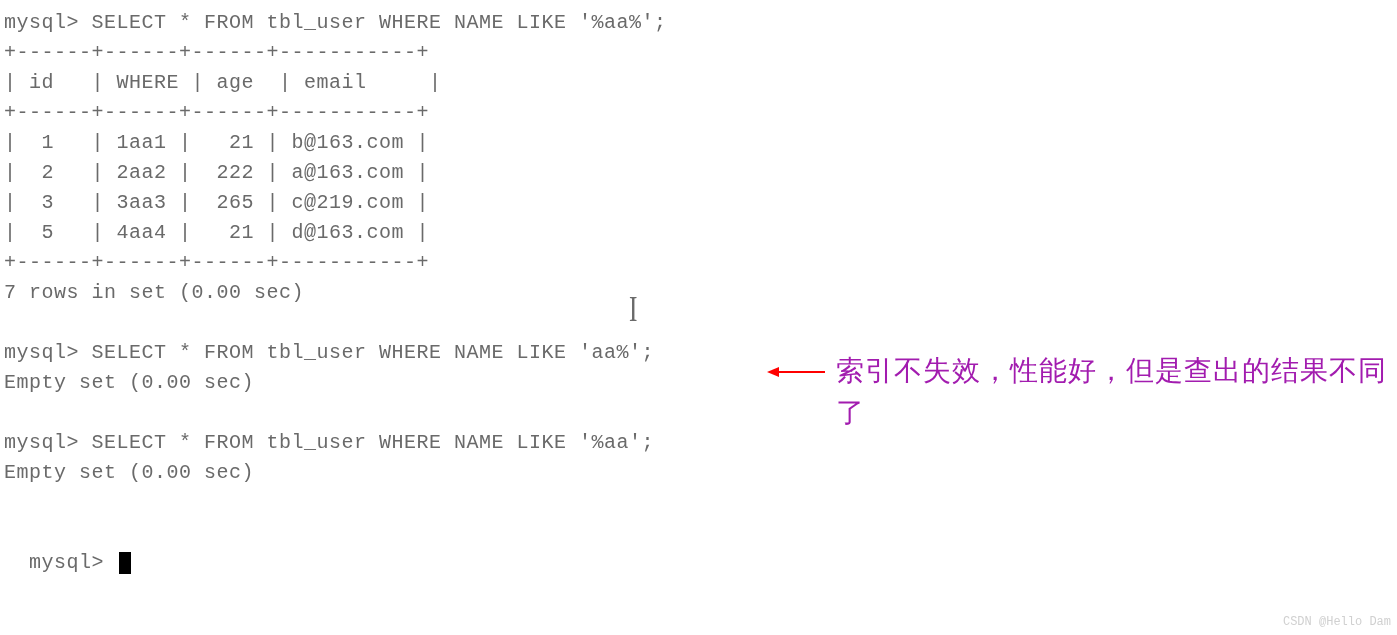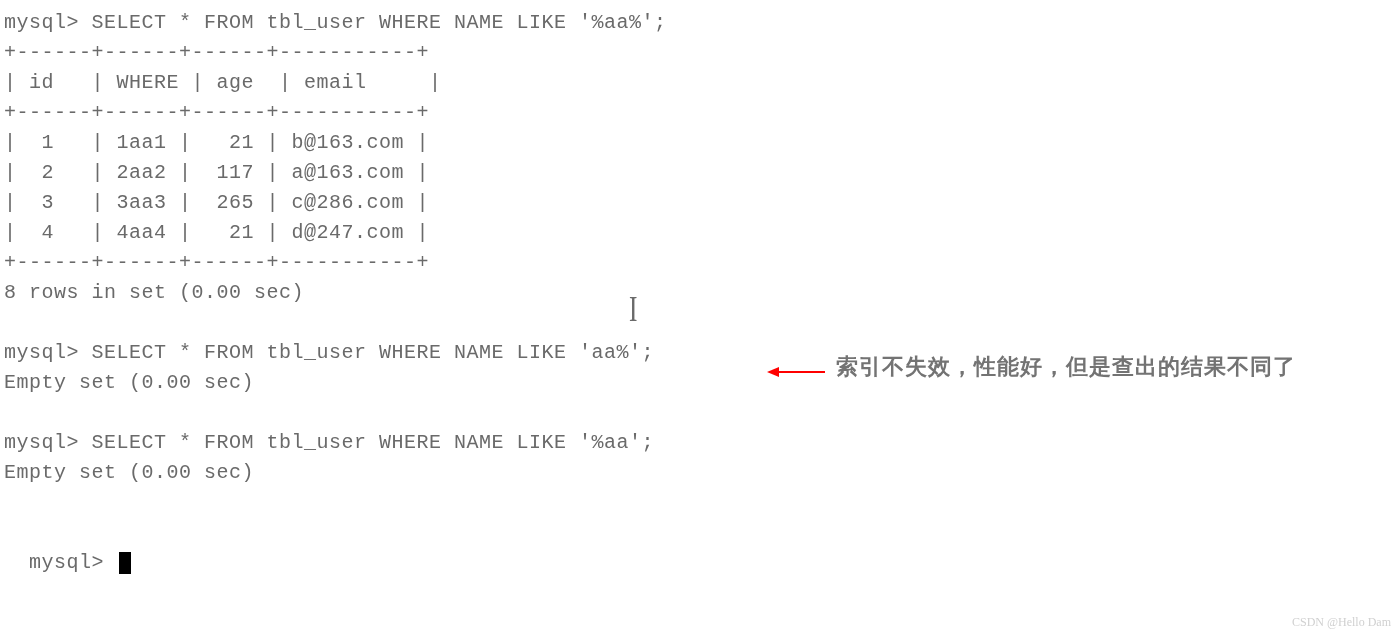--- a/index.html
+++ b/index.html
@@ -29,42 +29,41 @@
       top: 282px;
       font-size: 36px;
       color: #6a6a6a;
       font-family: serif;
       transform: scaleX(0.7);
     }
     .annotation {
       position: absolute;
       left: 836px;
       top: 350px;
-      color: #737373;
+      color: #a21caf;
       font-family: "Microsoft YaHei", "SimSun", sans-serif;
-      font-size: 22px;
+      font-size: 28px;
       letter-spacing: 1px;
-      font-weight: bold;
     }
     .arrow {
       position: absolute;
       left: 767px;
       top: 360px;
       width: 60px;
       height: 16px;
     }
     .arrow svg {
       width: 100%;
       height: 100%;
     }
     .watermark {
       position: absolute;
       right: 6px;
       bottom: 4px;
-      font-family: Liberation Serif, serif;
+      font-family: Liberation Mono, monospace;
       font-size: 12px;
       color: #d0d0d0;
       letter-spacing: 0px;
     }
     .block-cursor {
       display: inline-block;
       width: 12px;
       height: 22px;
       background: #000000;
       vertical-align: text-bottom;
@@ -75,25 +74,25 @@
     }
   </style>
 </head>
 <body>
 
 <div class="terminal-line">mysql&gt; SELECT * FROM tbl_user WHERE NAME LIKE '%aa%';</div>
 <div class="terminal-line">+------+------+------+-----------+</div>
 <div class="terminal-line">| id   | WHERE | age  | email     |</div>
 <div class="terminal-line">+------+------+------+-----------+</div>
 <div class="terminal-line">|  1   | 1aa1 |   21 | b@163.com |</div>
-<div class="terminal-line">|  2   | 2aa2 |  117 | a@163.com |</div>
-<div class="terminal-line">|  3   | 3aa3 |  265 | c@286.com |</div>
-<div class="terminal-line">|  4   | 4aa4 |   21 | d@247.com |</div>
+<div class="terminal-line">|  2   | 2aa2 |  222 | a@163.com |</div>
+<div class="terminal-line">|  3   | 3aa3 |  265 | c@219.com |</div>
+<div class="terminal-line">|  5   | 4aa4 |   21 | d@163.com |</div>
 <div class="terminal-line">+------+------+------+-----------+</div>
-<div class="terminal-line">8 rows in set (0.00 sec)</div>
+<div class="terminal-line">7 rows in set (0.00 sec)</div>
 <div class="spacer"></div>
 <div class="terminal-line">mysql&gt; SELECT * FROM tbl_user WHERE NAME LIKE 'aa%';</div>
 <div class="terminal-line">Empty set (0.00 sec)</div>
 <div class="spacer"></div>
 <div class="terminal-line">mysql&gt; SELECT * FROM tbl_user WHERE NAME LIKE '%aa';</div>
 <div class="terminal-line">Empty set (0.00 sec)</div>
 <div class="spacer"></div>
 <div class="terminal-line">
   <span>mysql&gt; </span><span class="block-cursor"></span>
 </div>

